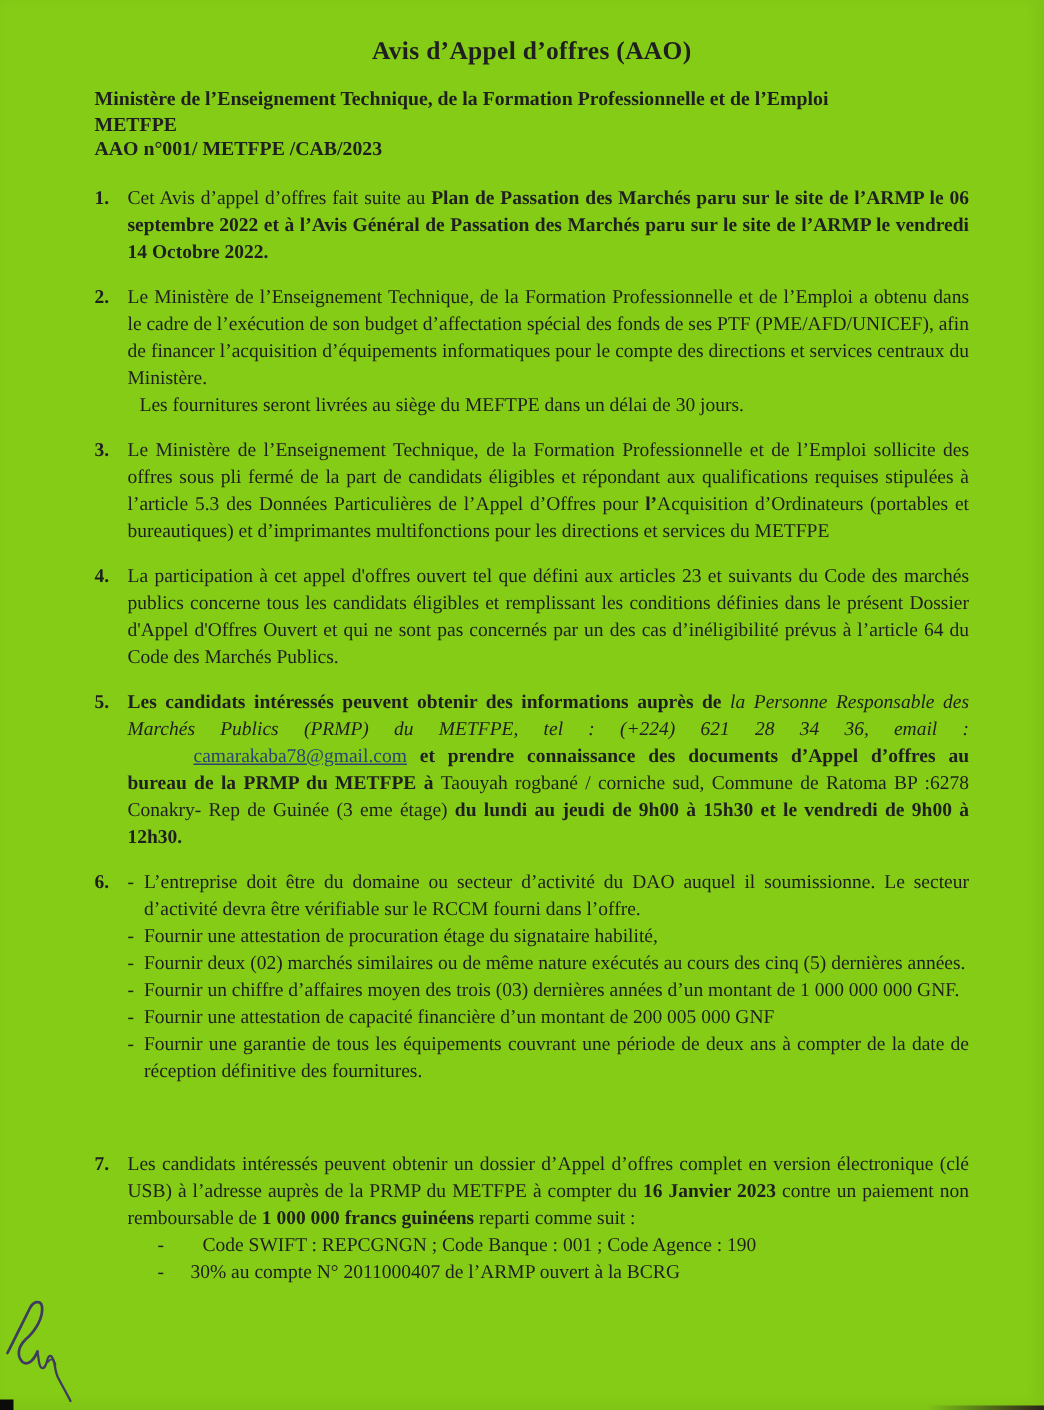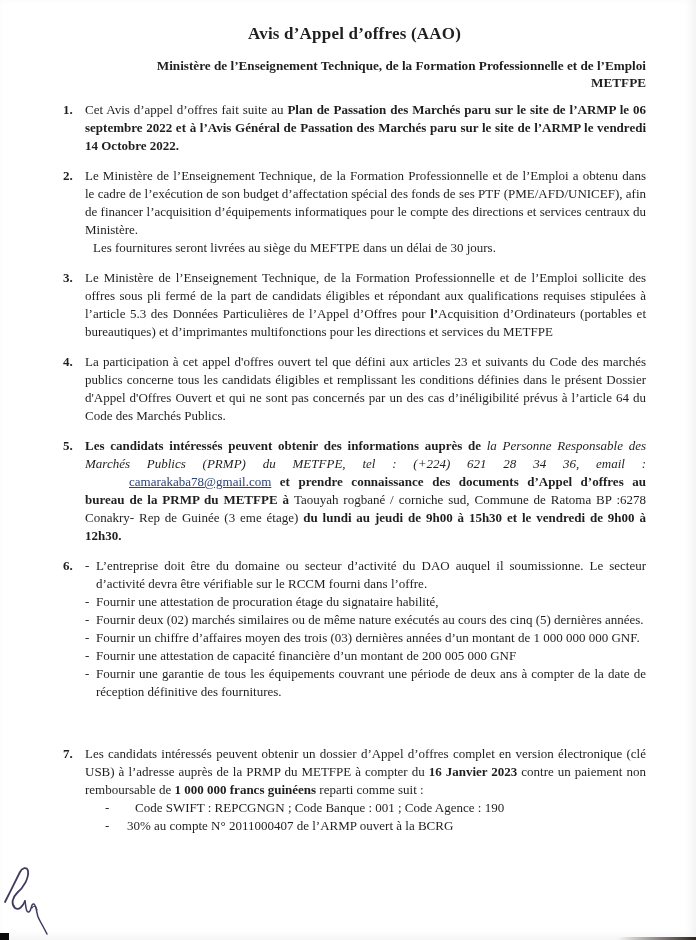--- a/index.html
+++ b/index.html
@@ -1,36 +1,36 @@
 <!DOCTYPE html>
 <html><head>
 <meta charset="utf-8">
 <style>
   html,body{margin:0;padding:0;background:#e8e8e8;}
   .page{
     position:relative;
     width:696px;height:940px;
     margin:0 auto;
-    background:#ffffff;
+    background:#84cc16;
     overflow:hidden;
     font-family:"Liberation Serif","DejaVu Serif",serif;
     color:#1f1f1f;
     box-shadow:inset -4px -3px 9px rgba(70,60,50,0.07);
   }
   .content{padding:24px 50px 0 63px;}
   .doc-title{
     text-align:center;
     font-size:17px;font-weight:bold;
     margin:0 0 14px 0;
     letter-spacing:.2px;
   }
   .subtitle{
-    text-align:right;font-weight:bold;
+    text-align:left;font-weight:bold;
     font-size:13.2px;line-height:16.5px;
-    margin-bottom:10px;
+    margin-bottom:15px;
   }
   .item{display:flex;margin-bottom:12px;font-size:13px;line-height:18px;}
   .num{width:22px;flex:0 0 22px;font-weight:bold;}
   .ibody{flex:1;text-align:justify;}
   .b{font-weight:bold;}
   .i{font-style:italic;}
   .blk{display:block;margin-left:8px;}
   .link{
     color:#2c4373;text-decoration:underline;
     cursor:pointer;
@@ -57,20 +57,21 @@
 <body>
 
 <div class="page">
   <div class="content">
 
     <h1 class="doc-title">Avis d’Appel d’offres (AAO)</h1>
 
     <div class="subtitle">
       <div>Ministère de l’Enseignement Technique, de la Formation Professionnelle et de l’Emploi</div>
       <div>METFPE</div>
+      <div>AAO n°001/ METFPE /CAB/2023</div>
     </div>
 
     <div class="item">
       <div class="num">1.</div>
       <div class="ibody"><span>Cet Avis d’appel d’offres fait suite au </span><span class="b">Plan de Passation des Marchés paru sur le site de l’ARMP le 06 septembre 2022 et à l’Avis Général de Passation des Marchés paru sur le site de l’ARMP le vendredi 14 Octobre 2022.</span></div>
     </div>
 
     <div class="item">
       <div class="num">2.</div>
       <div class="ibody"><span>Le Ministère de l’Enseignement Technique, de la Formation Professionnelle et de l’Emploi a obtenu dans le cadre de l’exécution de son budget d’affectation spécial des fonds de ses PTF (PME/AFD/UNICEF), afin de financer l’acquisition d’équipements informatiques pour le compte des directions et services centraux du Ministère.</span><span class="blk">Les fournitures seront livrées au siège du MEFTPE dans un délai de 30 jours.</span></div>

